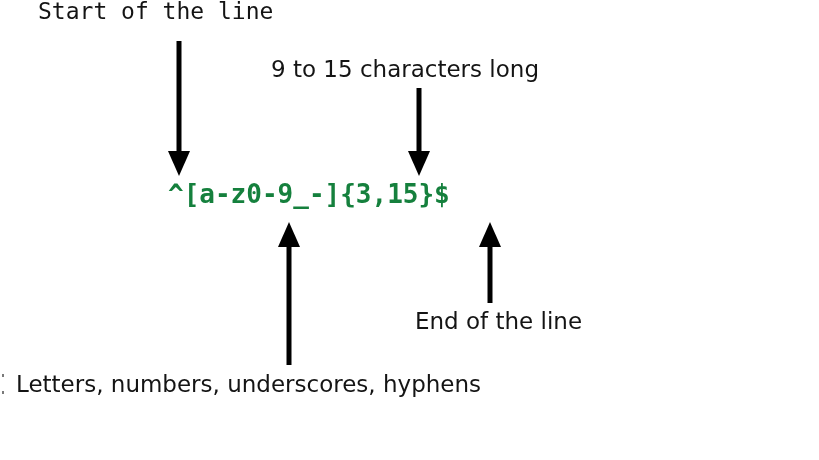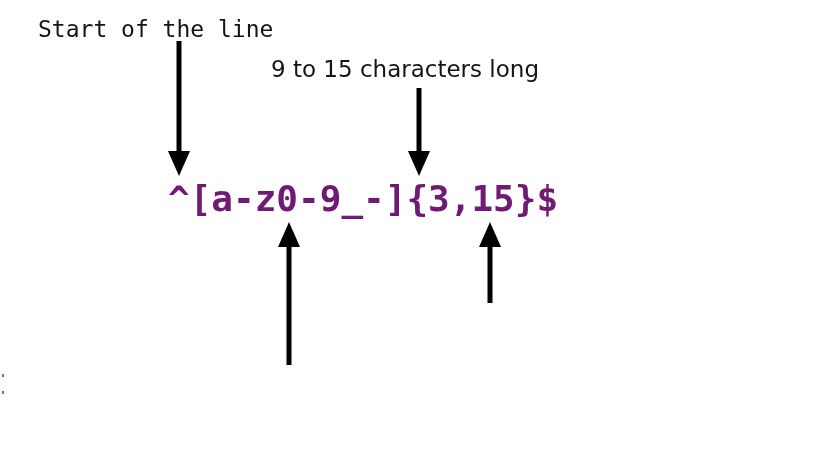--- a/index.html
+++ b/index.html
@@ -25,43 +25,43 @@
     font-size: 23px;
     letter-spacing: 0px;
   }
   .sans-label {
     font-family: "DejaVu Sans", "Liberation Sans", sans-serif;
     font-size: 23px;
   }
   .regex {
     position: absolute;
     font-family: "DejaVu Sans Mono", "Liberation Mono", monospace;
-    font-size: 36px;
+    font-size: 26px;
     font-weight: bold;
-    color: #701a75;
+    color: #15803d;
     white-space: pre;
     line-height: 1;
   }
   .clip-mark {
     position: absolute;
     background: #7a7a7a;
     width: 2px;
     height: 3px;
   }
   .arrow-svg {
     position: absolute;
     overflow: visible;
   }
 </style>
 </head>
 <body>
 
 <div id="canvas">
 
-  <div class="label mono-label" style="left:38px; top:18px;">Start of the line</div>
+  <div class="label mono-label" style="left:38px; top:0;">Start of the line</div>
 
   <svg class="arrow-svg" style="left:0px; top:0px; width:819px; height:460px;">
     <line x1="179" y1="41" x2="179" y2="157" stroke="#000000" stroke-width="5"></line>
     <polygon points="179,176 168,151 190,151" fill="#000000"></polygon>
   </svg>
 
   <div class="label sans-label" style="left:271px; top:58px;">9 to 15 characters long</div>
 
   <svg class="arrow-svg" style="left:0px; top:0px; width:819px; height:460px;">
     <line x1="419" y1="88" x2="419" y2="157" stroke="#000000" stroke-width="5"></line>
@@ -73,18 +73,20 @@
   <svg class="arrow-svg" style="left:0px; top:0px; width:819px; height:460px;">
     <line x1="289" y1="365" x2="289" y2="241" stroke="#000000" stroke-width="5"></line>
     <polygon points="289,222 278,247 300,247" fill="#000000"></polygon>
   </svg>
 
   <svg class="arrow-svg" style="left:0px; top:0px; width:819px; height:460px;">
     <line x1="490" y1="303" x2="490" y2="241" stroke="#000000" stroke-width="5"></line>
     <polygon points="490,222 479,247 501,247" fill="#000000"></polygon>
   </svg>
 
+  <div class="label sans-label" style="left:415px; top:310px;">End of the line</div>
 
+  <div class="label sans-label" style="left:16px; top:373px;">Letters, numbers, underscores, hyphens</div>
 
   <div class="clip-mark" style="left:2px; top:374px;"></div>
   <div class="clip-mark" style="left:2px; top:391px;"></div>
 
 </div>
 
 </body></html>

